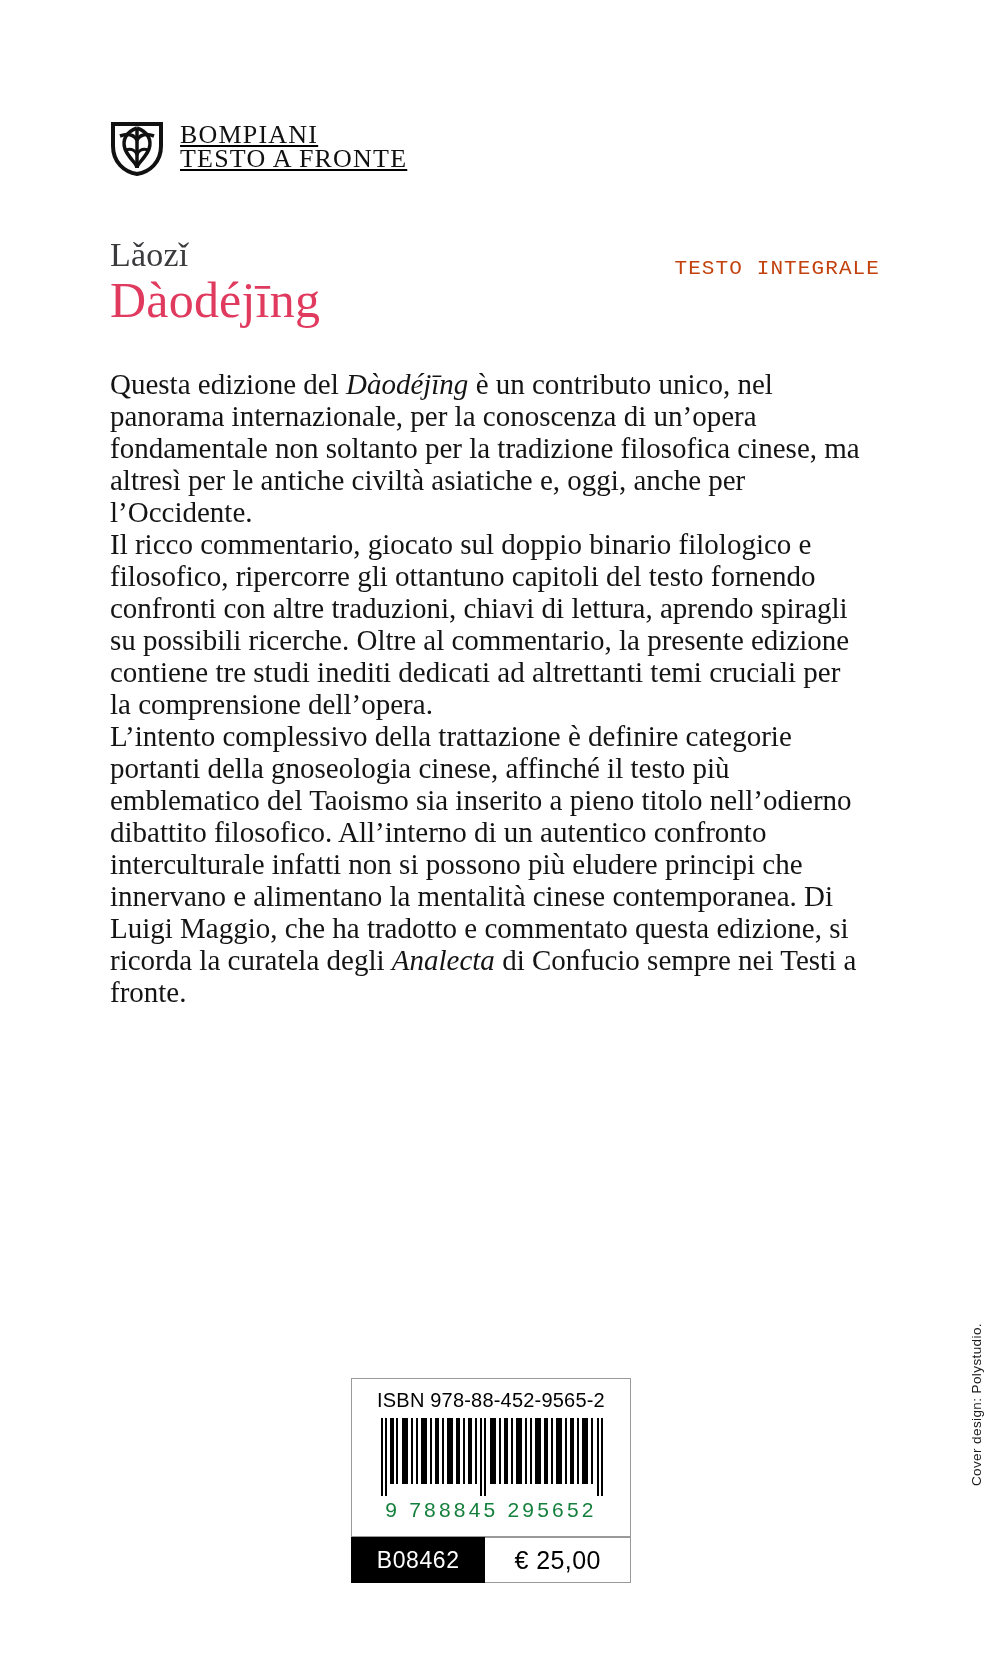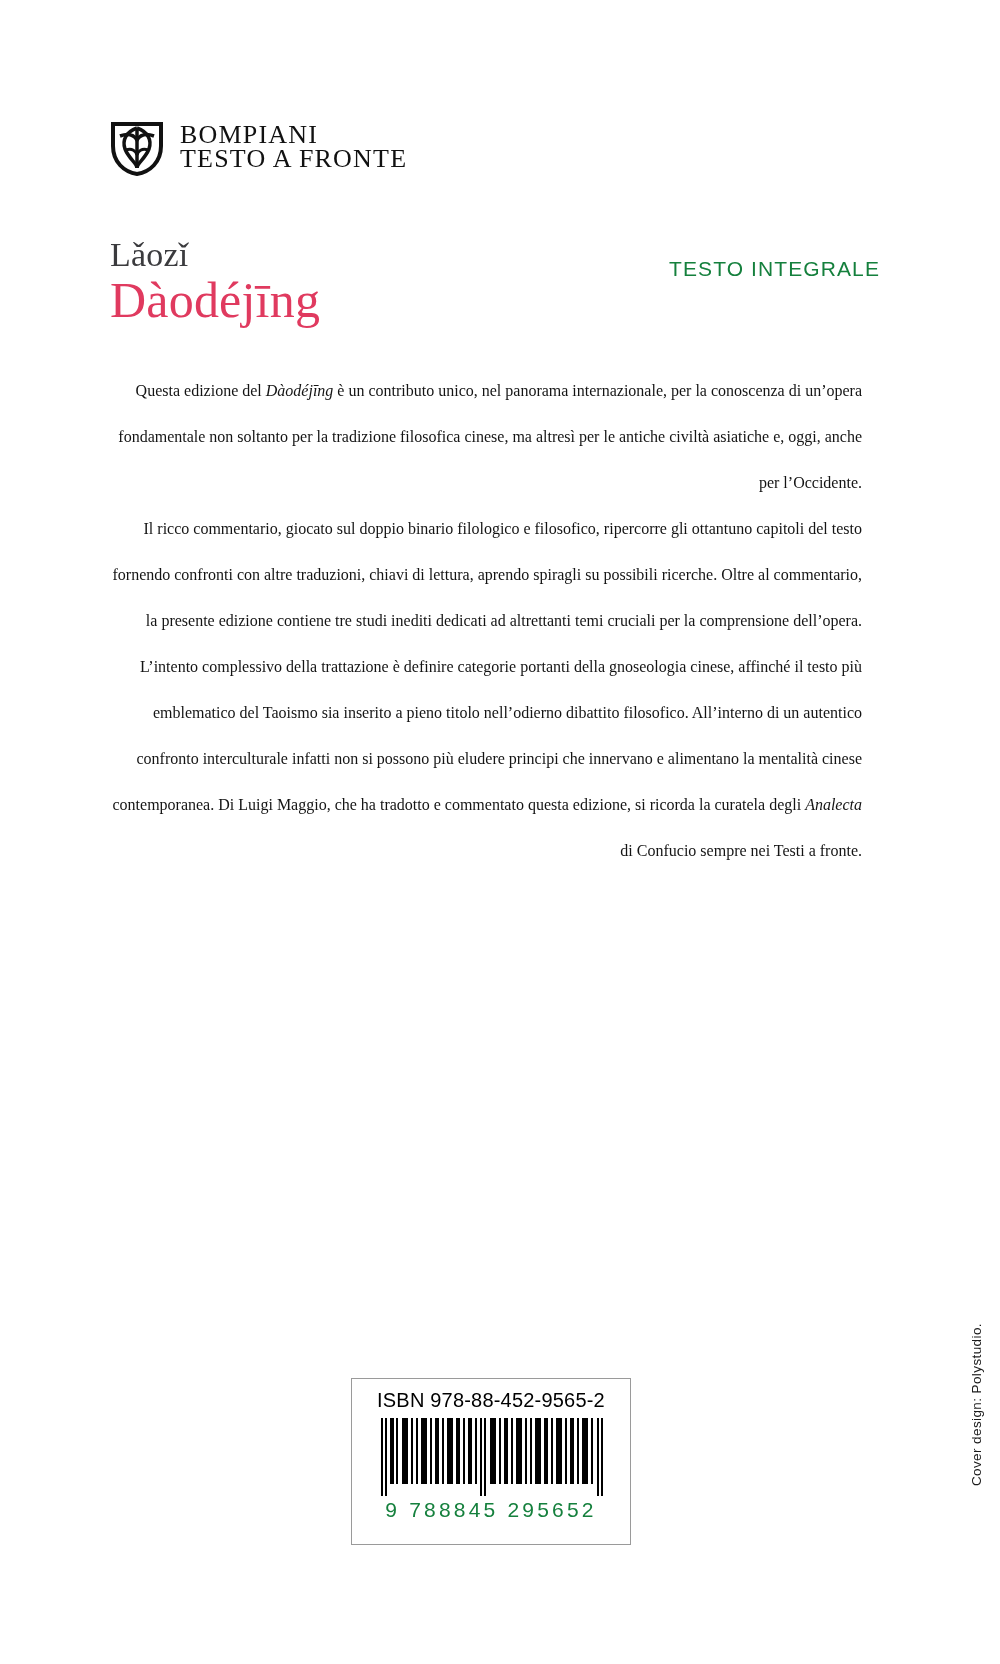--- a/index.html
+++ b/index.html
@@ -16,20 +16,21 @@
   }
 
   
   #logo-block {
     position: absolute;
     left: 110px;
     top: 118px;
     display: flex;
     align-items: center;
     gap: 16px;
+    text-decoration: underline;
   }
   #logo-mark svg { display: block; }
   #logo-wordmark {
     display: flex;
     flex-direction: column;
     line-height: 0.92;
   }
   #logo-wordmark .wm-line {
     font-family: "Liberation Serif", serif;
     font-size: 26px;
@@ -60,55 +61,55 @@
     line-height: 1.06;
     color: #e03a5f;
     font-weight: 400;
     margin-top: 1px;
     letter-spacing: 0.2px;
   }
   #edition-tag {
     position: absolute;
     right: 0;
     top: 19px;
-    font-family: Liberation Sans, sans-serif;
+    font-family: Liberation Mono, monospace;
     font-size: 21px;
     letter-spacing: 1.1px;
-    color: #15803d;
+    color: #c2410c;
     white-space: nowrap;
   }
 
   
   #blurb {
     position: absolute;
     left: 110px;
     top: 368px;
     width: 752px;
     font-family: "Liberation Serif", serif;
-    font-size: 16px;
-    line-height: 46px;
+    font-size: 29px;
+    line-height: 32px;
     color: #141414;
-    text-align: right;
+    text-align: left;
   }
   #blurb p {
     margin: 0;
   }
   #blurb i { font-style: italic; }
 
   
   #barcode-area {
     position: absolute;
     left: 351px;
     top: 1378px;
     width: 280px;
   }
   #barcode-box {
     border: 1px solid #9a9a9a;
     background: #ffffff;
-    padding: 10px 0 20px 0;
+    padding: 10px 0 12px 0;
     text-align: center;
   }
   #isbn-text {
     font-family: "Liberation Sans", sans-serif;
     font-size: 20px;
     color: #000000;
     letter-spacing: 0.2px;
     margin-bottom: 6px;
   }
   #barcode-bars {
@@ -240,15 +241,19 @@
         <rect x="197" y="0" width="4" height="66"></rect>
         <rect x="204" y="0" width="2" height="66"></rect>
         <rect x="209" y="0" width="6" height="66"></rect>
         <rect x="218" y="0" width="2" height="66"></rect>
         <rect x="224" y="0" width="2" height="78"></rect>
         <rect x="228" y="0" width="2" height="78"></rect>
       </g>
     </svg>
     <div id="ean-digits">9 788845 295652</div>
   </div>
+  <div id="price-row">
+    <div id="price-code">B08462</div>
+    <div id="price-value">€ 25,00</div>
+  </div>
 </div>
 
 <div id="cover-credit">Cover design: Polystudio.</div>
 
 </body></html>

